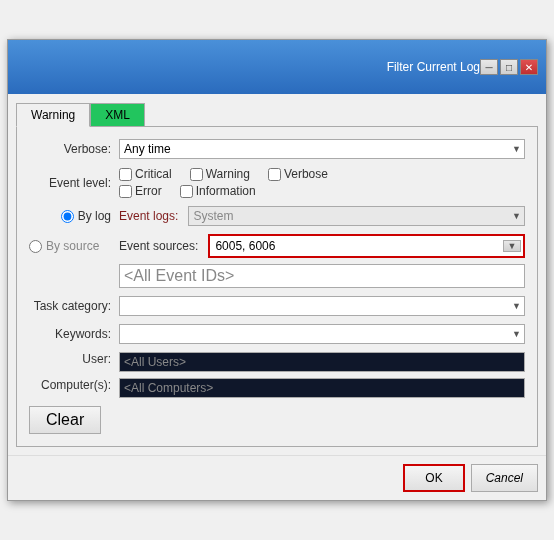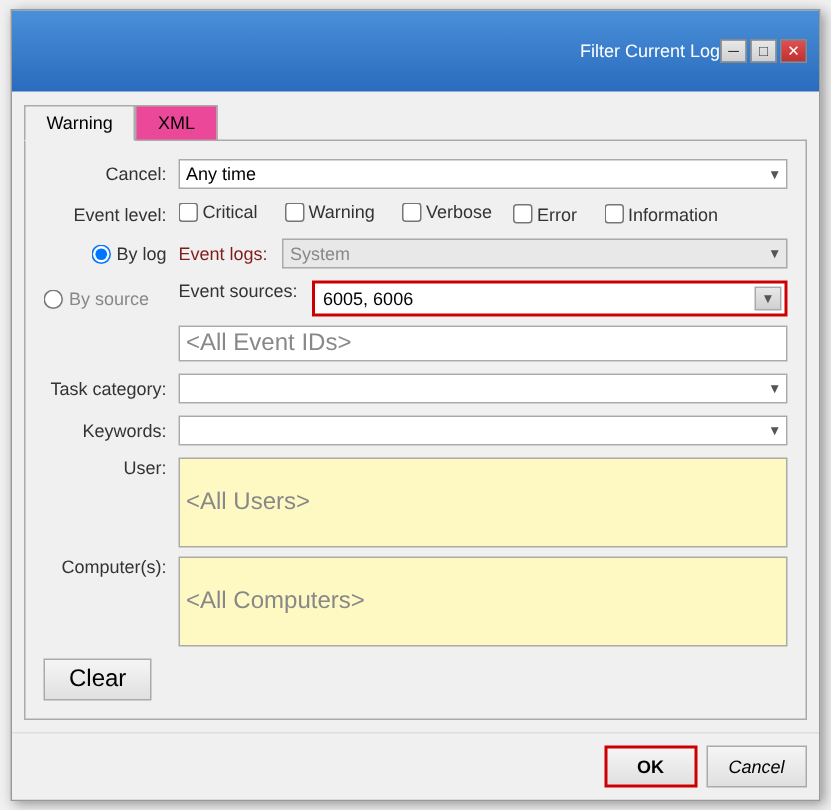--- a/index.html
+++ b/index.html
@@ -62,21 +62,21 @@
     
     .tabs {
       display: flex;
       gap: 0;
       margin-bottom: 0;
     }
 
     .tab {
       padding: 4px 14px;
       border: 1px solid #aaa;
-      background: #ec4899;
+      background: #22c55e;
       cursor: pointer;
       font-size: 12px;
       position: relative;
       bottom: -1px;
     }
 
     .tab.active {
       background: #f0f0f0;
       border-bottom: 1px solid #f0f0f0;
       z-index: 1;
@@ -266,24 +266,24 @@
     .user-label {
       width: 90px;
       text-align: right;
       padding-right: 8px;
       color: #333;
       flex-shrink: 0;
     }
 
     .user-input {
       flex: 1;
-      padding: 20px 4px;
-      border: 1px solid #aaa;
-      font-size: 16px;
-      background: #fef9c3;
+      padding: 2px 4px;
+      border: 1px solid #aaa;
+      font-size: 12px;
+      background: #0f172a;
       color: #888;
     }
 
     
     .button-row {
       display: flex;
       justify-content: flex-end;
       gap: 6px;
       margin-top: 8px;
     }
@@ -311,21 +311,20 @@
       border-top: 1px solid #ddd;
     }
 
     .btn-ok {
       padding: 5px 20px;
       border: 2px solid #cc0000;
       background: linear-gradient(to bottom, #f5f5f5, #e0e0e0);
       font-size: 12px;
       cursor: pointer;
       min-width: 60px;
-      font-weight: bold;
     }
 
     .btn-cancel {
       padding: 5px 14px;
       border: 1px solid #aaa;
       background: linear-gradient(to bottom, #f5f5f5, #e0e0e0);
       font-size: 12px;
       cursor: pointer;
       min-width: 60px;
       font-style: italic;
@@ -347,21 +346,21 @@
     .level-label {
       display: flex;
       align-items: center;
       gap: 3px;
       margin-right: 14px;
       color: #333;
     }
 
     .event-level-container {
       display: flex;
-      flex-direction: row;
+      flex-direction: column;
     }
 
     .disabled-select {
       background: #e8e8e8;
       color: #888;
     }
   </style>
 </head>
 <body>
 
@@ -379,21 +378,21 @@
   <div class="dialog-content">
 
     <div class="tabs">
       <div class="tab active">Warning</div>
       <div class="tab">XML</div>
     </div>
 
     <div class="tab-panel">
 
       <div class="form-row">
-        <div class="form-label">Cancel:</div>
+        <div class="form-label">Verbose:</div>
         <div class="form-control-area">
           <div class="select-wrapper">
             <select class="select-full">
               <option>Any time</option>
             </select>
           </div>
         </div>
       </div>
 
       <div class="form-row">
@@ -441,21 +440,21 @@
             </select>
           </div>
         </div>
       </div>
 
       <div class="event-sources-row">
         <div class="radio-label" style="width:90px; display:flex; align-items:center; justify-content:flex-start; gap:4px; padding-right:8px; flex-shrink:0;">
           <input type="radio" name="filter_by" style="">
           <span>By source</span>
         </div>
-        <div style="flex:1; display:flex; gap:6px;">
+        <div style="flex:1; display:flex; align-items:center; gap:6px;">
           <span style="color:#333; margin-right:4px; white-space:nowrap;">Event sources:</span>
           <div class="event-sources-box">
             <input type="text" class="event-sources-input" value="6005, 6006" style="">
             <button class="event-sources-btn">▼</button>
           </div>
         </div>
       </div>
 
 
       <div class="event-ids-row" style="padding-left:90px;">

